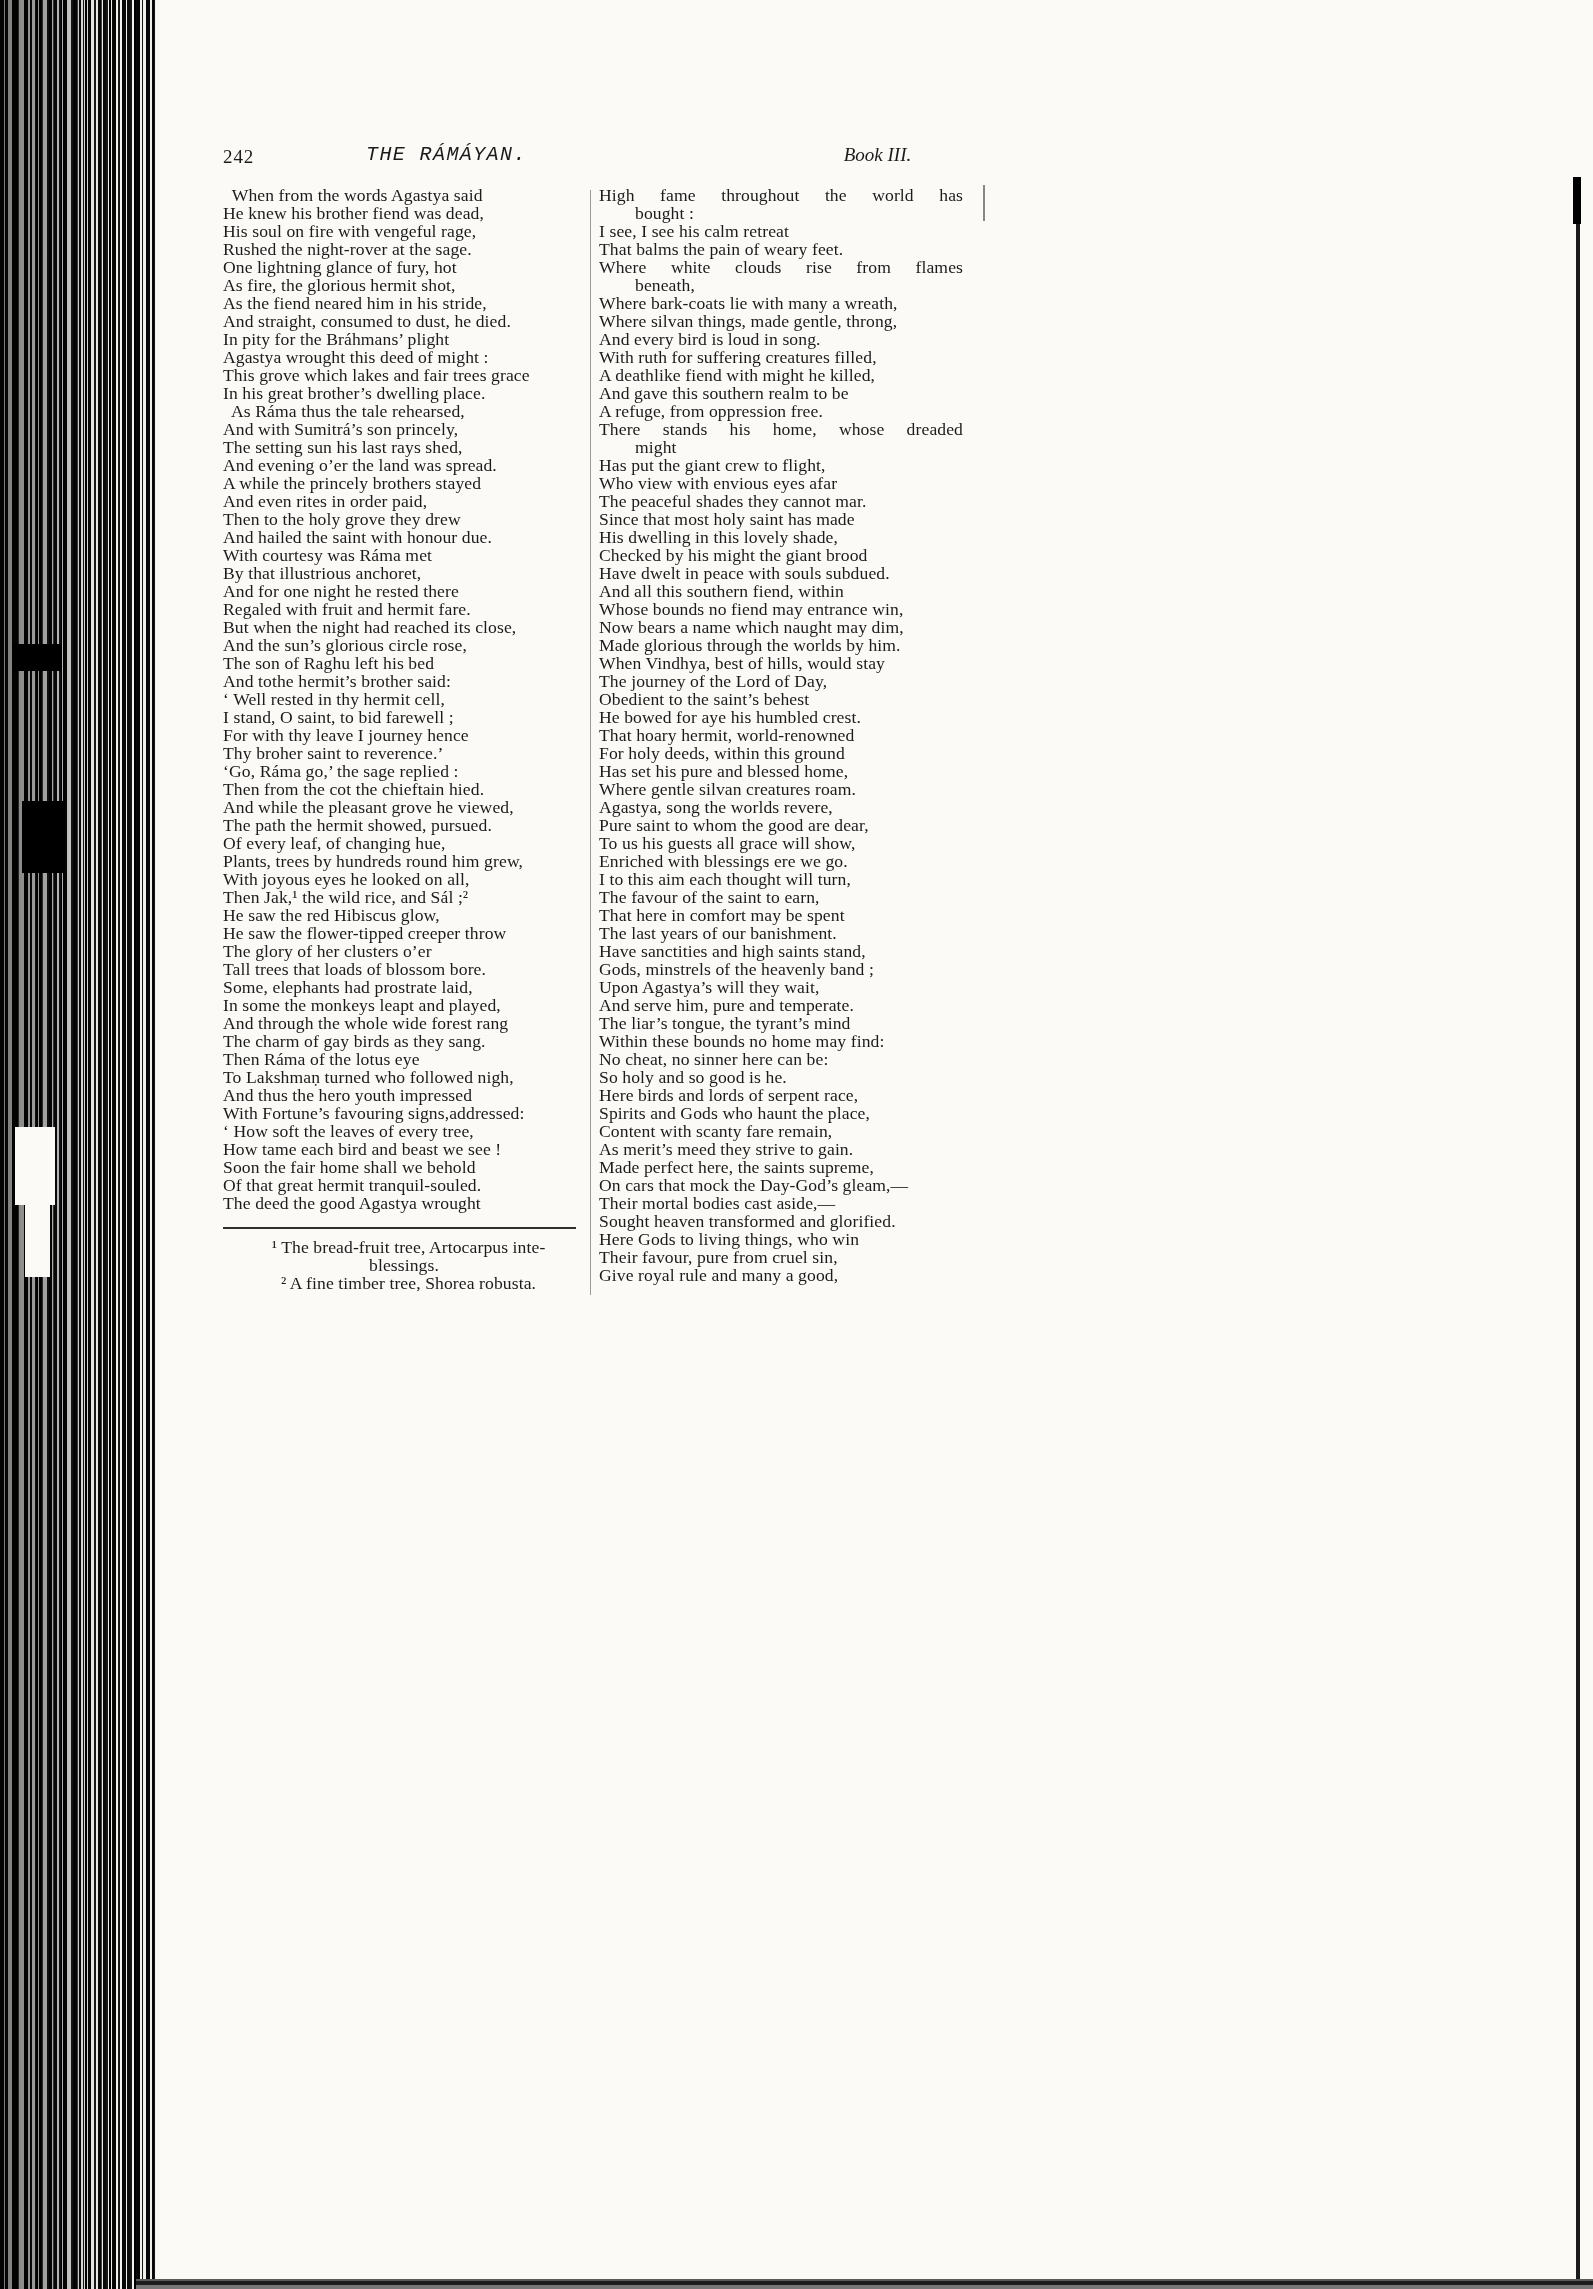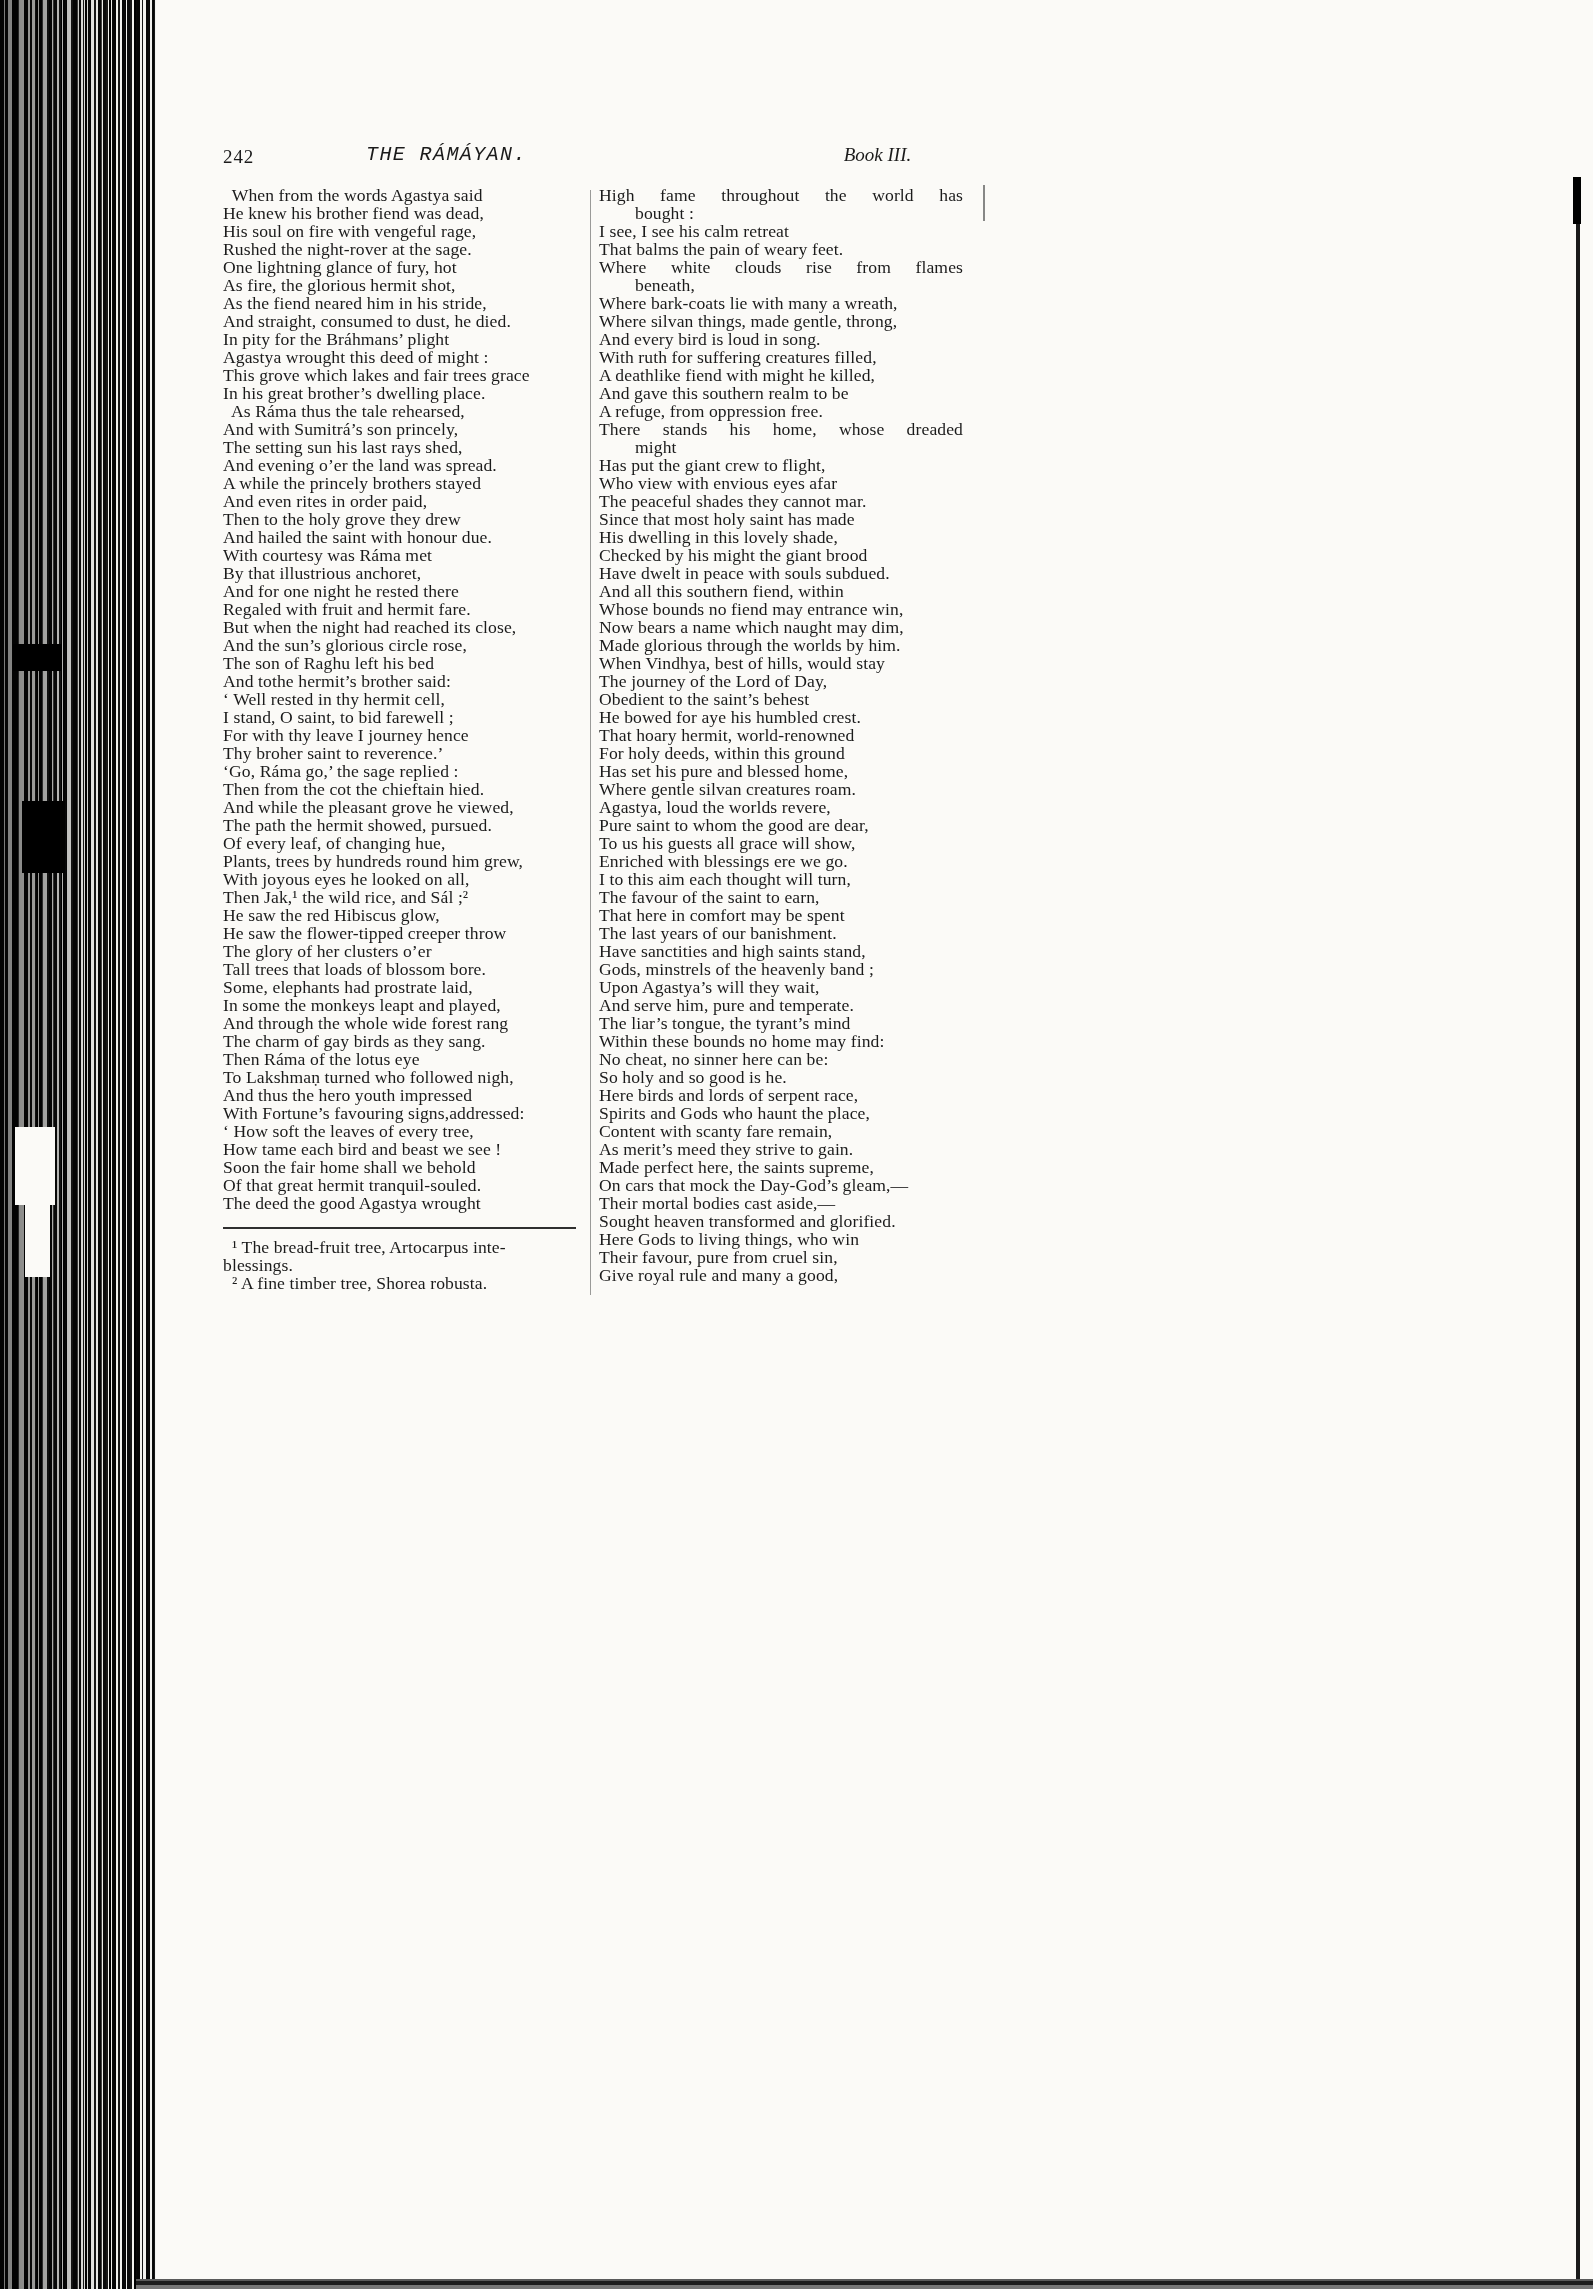--- a/index.html
+++ b/index.html
@@ -38,21 +38,21 @@
   .col-left  { left:223px; width:362px; }
   .col-right { left:599px; width:364px; }
   .line { white-space:pre; height:18px; font-size:17.6px; line-height:18px; letter-spacing:0.1px; }
   .line.runover { white-space:normal; text-align:justify; text-align-last:justify; }
 
   .col-separator { position:absolute; left:590px; top:190px; width:1.4px; height:1105px;
                    background:#4a4a4a; opacity:0.55; }
 
   
   .footnote-rule { position:absolute; left:223px; top:1227px; width:353px; height:1.8px; background:#2f2f2f; }
-  .footnotes { position:absolute; left:223px; top:1238px; width:362px; }
+  .footnotes { position:absolute; left:223px; top:1238px; width:362px;text-align:center; }
 
   
   .right-edge-line { position:absolute; left:1576px; top:177px; width:3.6px; height:2112px; background:#1a1a1a; }
   .right-edge-blob { position:absolute; left:1573px; top:177px; width:8.1px; height:47px; background:#000; }
   .margin-tick     { position:absolute; left:983px; top:185px; width:1.8px; height:36px; background:#555; opacity:0.7; }
   .bottom-edge-line{ position:absolute; left:136px; top:2279px; width:1458px; height:11px;
                      background:linear-gradient(180deg,#5a5a5a 0 1.8px,#1d1d1d 1.8px 6.3px,#777 6.3px 11px); }
 </style>
 </head>
 <body>
@@ -157,21 +157,21 @@
       <div class="line">Now bears a name which naught may dim,</div>
       <div class="line">Made glorious through the worlds by him.</div>
       <div class="line">When Vindhya, best of hills, would stay</div>
       <div class="line">The journey of the Lord of Day,</div>
       <div class="line">Obedient to the saint’s behest</div>
       <div class="line">He bowed for aye his humbled crest.</div>
       <div class="line">That hoary hermit, world-renowned</div>
       <div class="line">For holy deeds, within this ground</div>
       <div class="line">Has set his pure and blessed home,</div>
       <div class="line">Where gentle silvan creatures roam.</div>
-      <div class="line">Agastya, loud the worlds revere,</div>
+      <div class="line">Agastya, song the worlds revere,</div>
       <div class="line">Pure saint to whom the good are dear,</div>
       <div class="line">To us his guests all grace will show,</div>
       <div class="line">Enriched with blessings ere we go.</div>
       <div class="line">I to this aim each thought will turn,</div>
       <div class="line">The favour of the saint to earn,</div>
       <div class="line">That here in comfort may be spent</div>
       <div class="line">The last years of our banishment.</div>
       <div class="line">Have sanctities and high saints stand,</div>
       <div class="line">Gods, minstrels of the heavenly band ;</div>
       <div class="line">Upon Agastya’s will they wait,</div>

